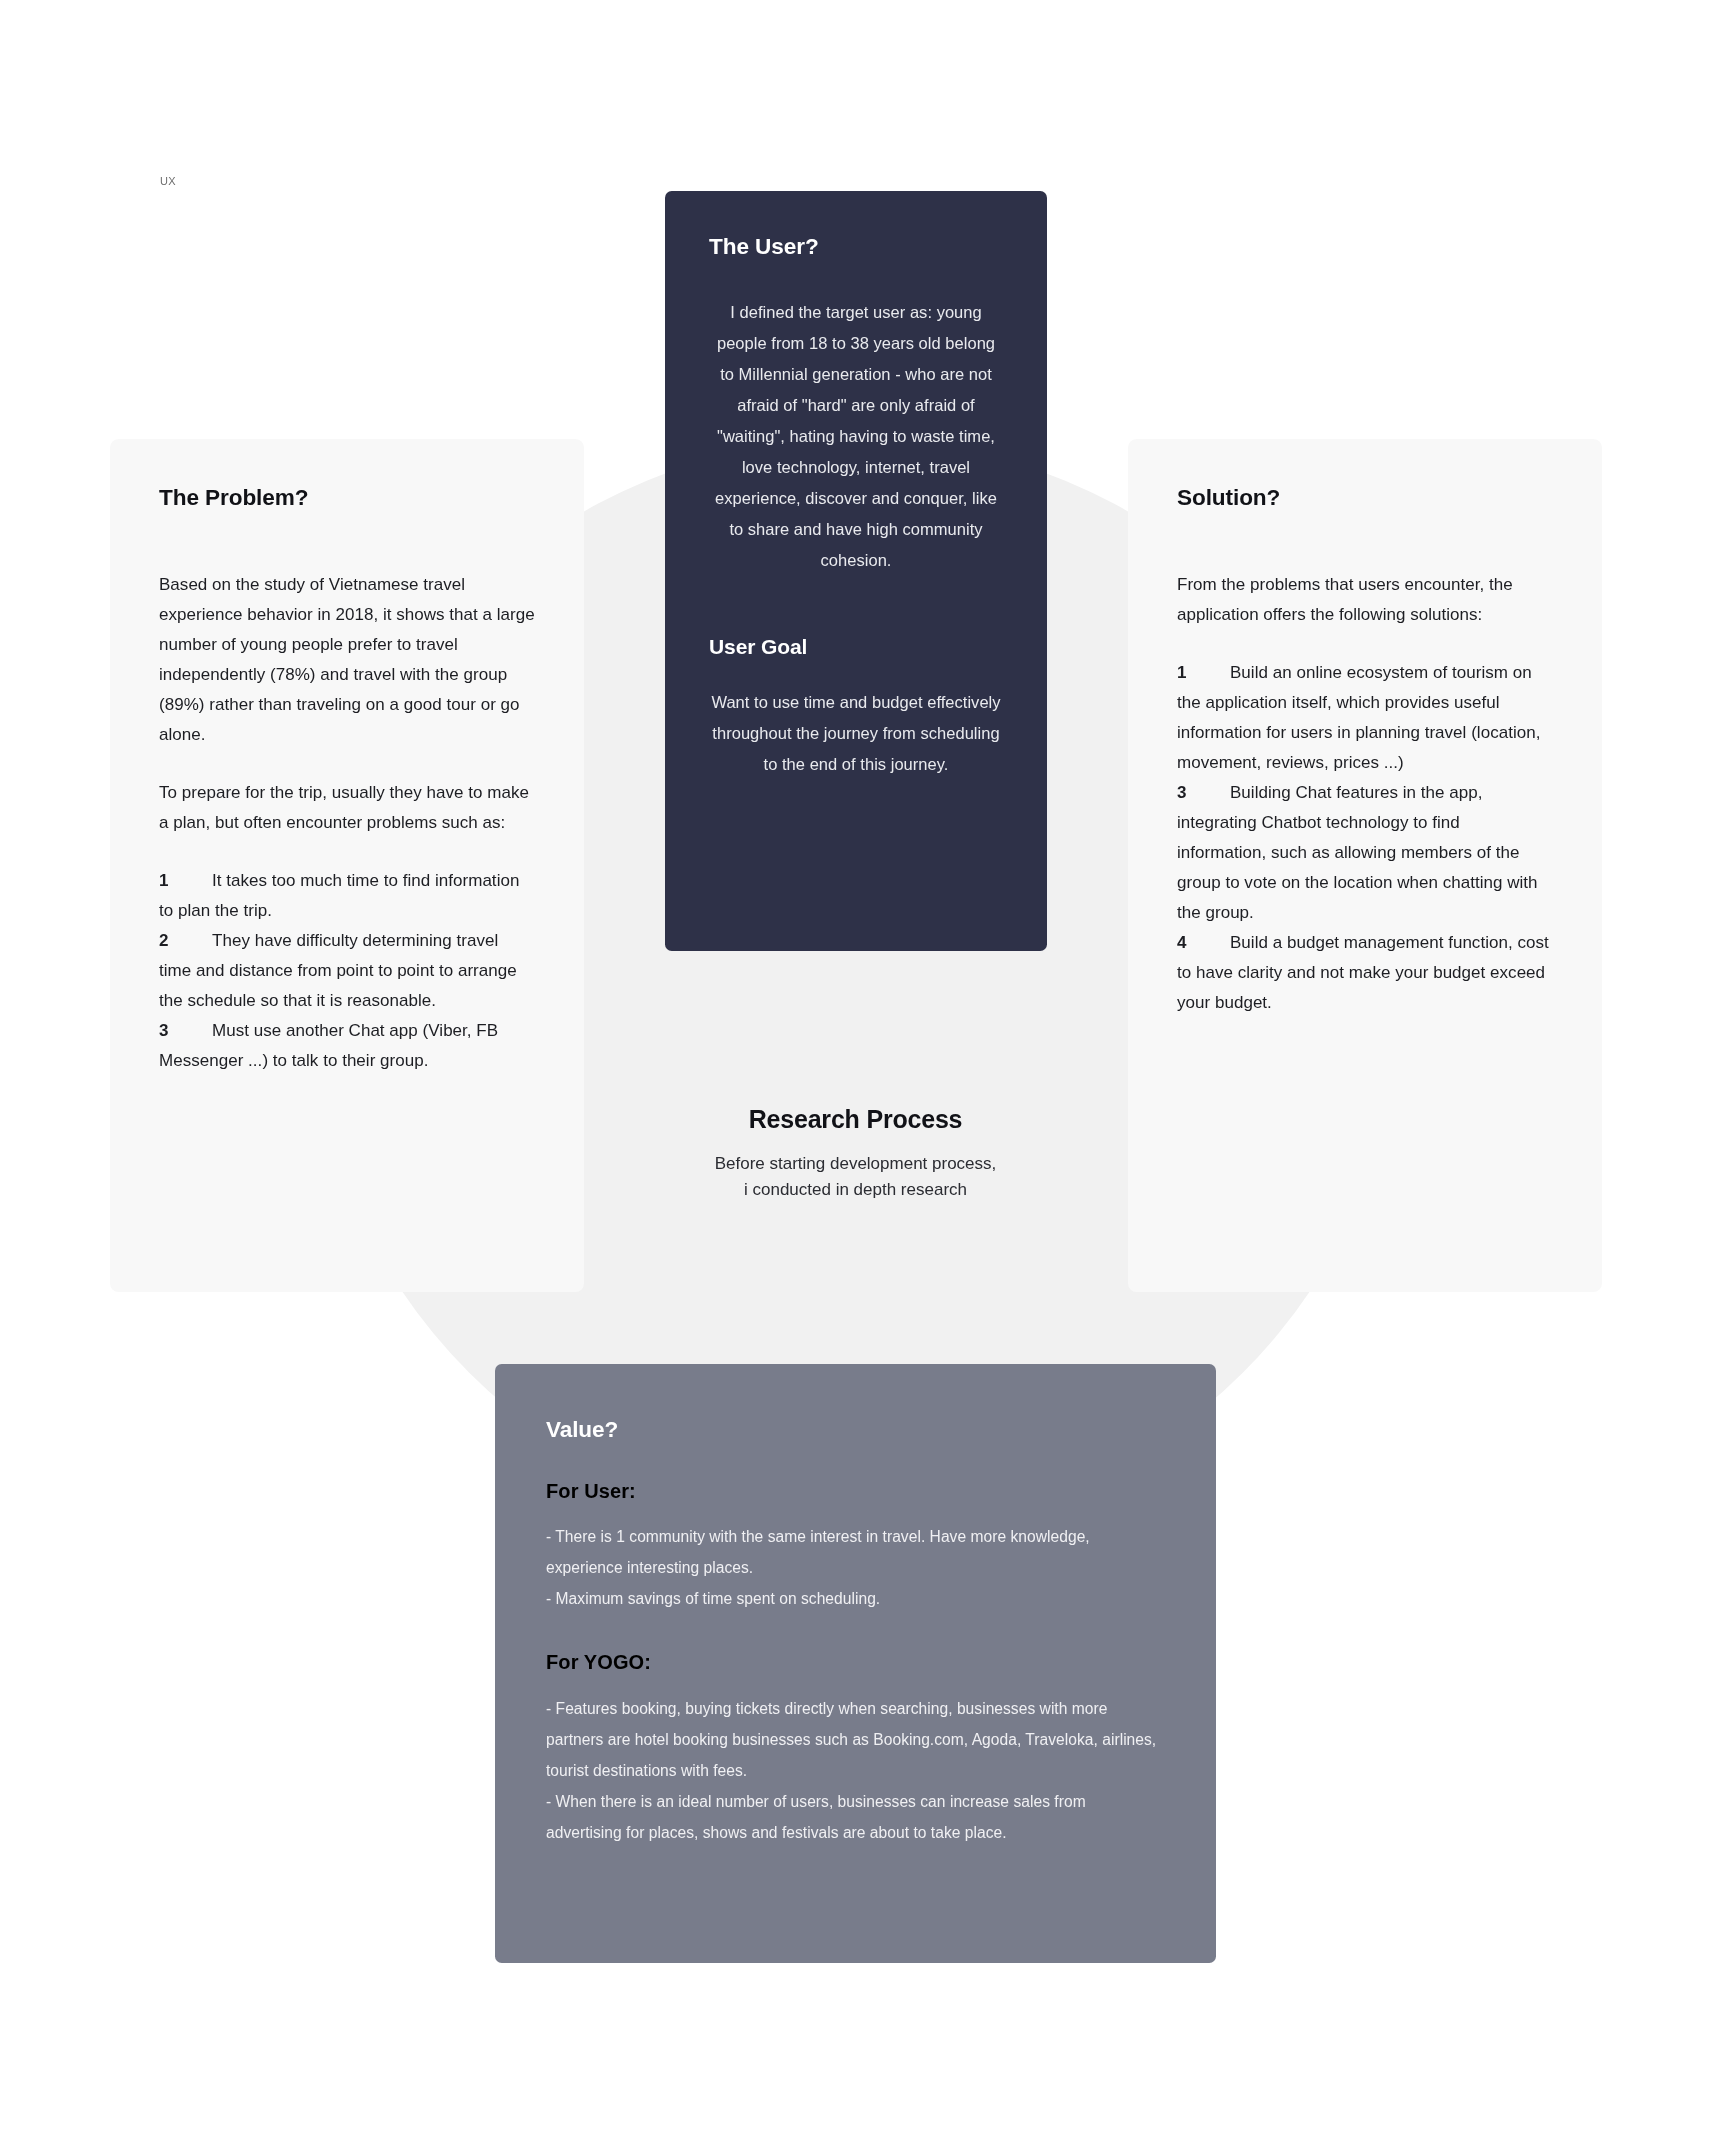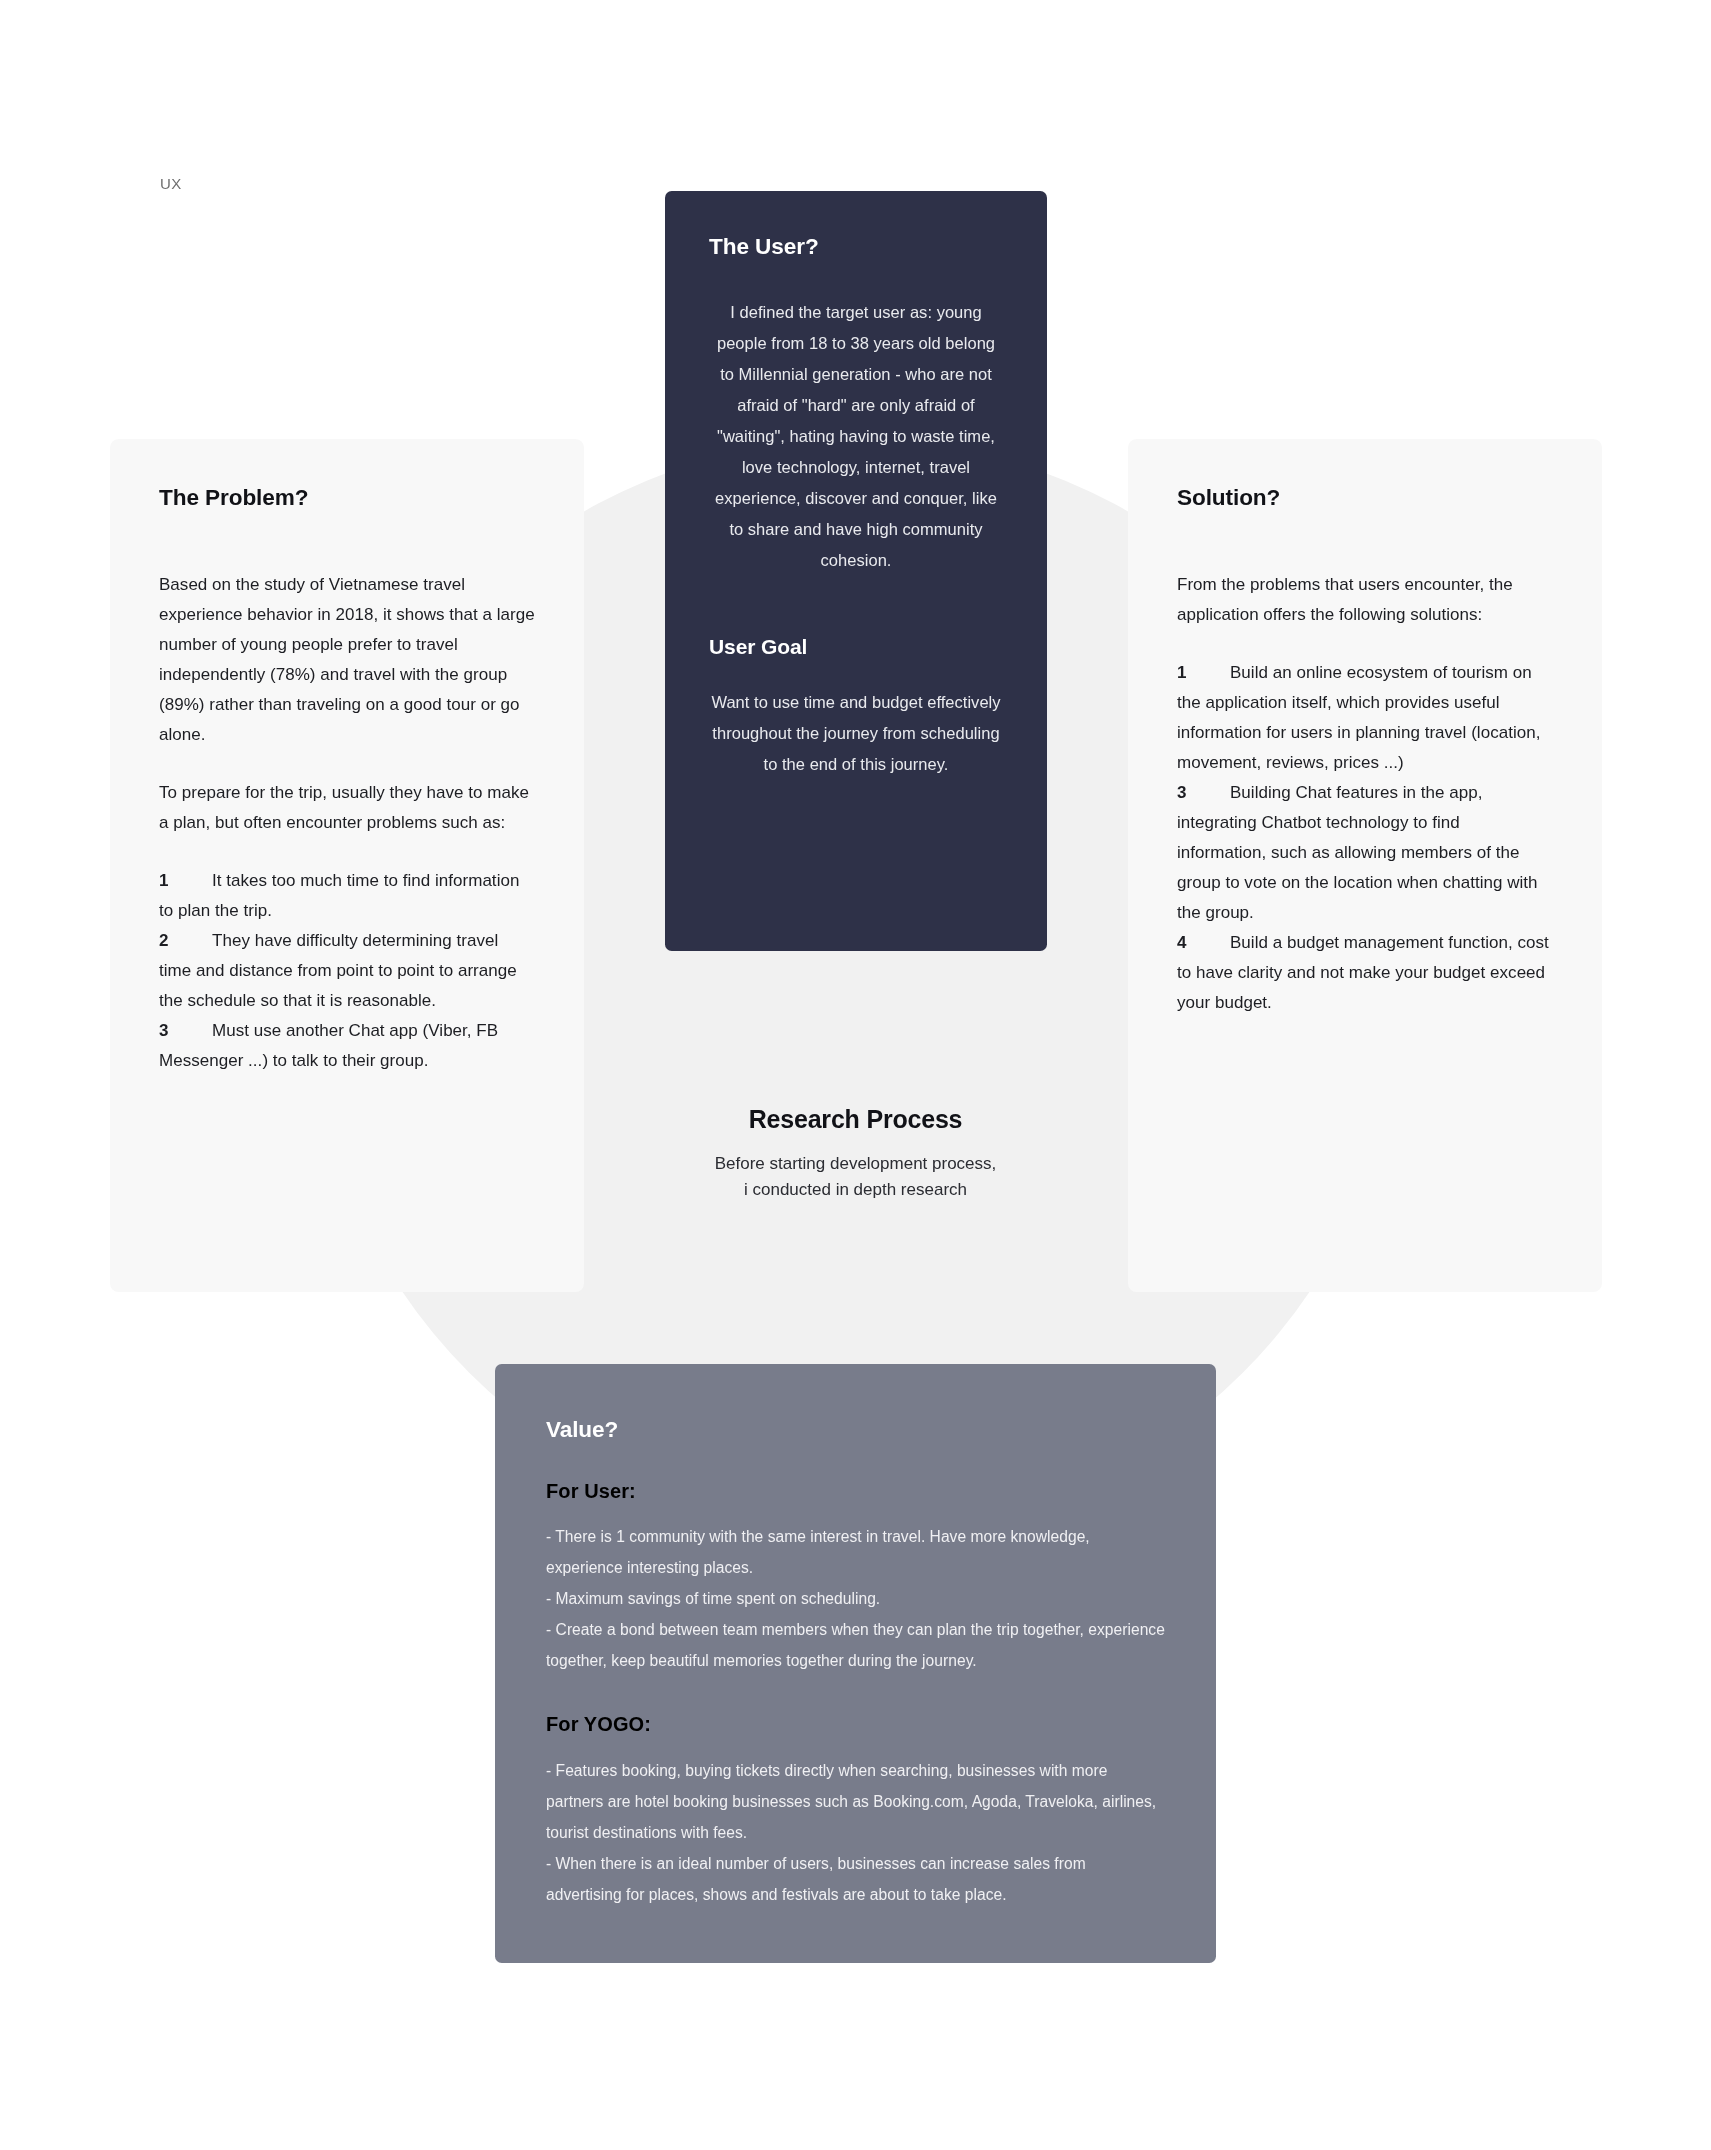--- a/index.html
+++ b/index.html
@@ -25,21 +25,21 @@
     height: 1094px;
     border-radius: 50%;
     background: #f1f1f1;
   }
 
   
   .ux-label {
     position: absolute;
     left: 160px;
     top: 175px;
-    font-size: 15px;
+    font-size: 11px;
     letter-spacing: 0.3px;
     color: #6f6f6f;
   }
 
   
   .panel {
     position: absolute;
     box-sizing: border-box;
   }
   .panel-light {
@@ -214,21 +214,20 @@
 </div>
 
 <div class="panel panel-value">
   <h2 class="card-title">Value?</h2>
   <div class="gap-lg"></div>
   <div class="v-label">For User:</div>
   <div class="gap-sm"></div>
   <div class="v-text">
     <div>- There is 1 community with the same interest in travel. Have more knowledge, experience interesting places.</div>
     <div>- Maximum savings of time spent on scheduling.</div>
-    <div>- Create a bond between team members when they can plan the trip together, experience together, keep beautiful memories together during the journey.</div>
   </div>
   <div class="gap-lg"></div>
   <div class="v-label">For YOGO:</div>
   <div class="gap-sm"></div>
   <div class="v-text">
     <div>- Features booking, buying tickets directly when searching, businesses with more partners are hotel booking businesses such as Booking.com, Agoda, Traveloka, airlines, tourist destinations with fees.</div>
     <div>- When there is an ideal number of users, businesses can increase sales from advertising for places, shows and festivals are about to take place.</div>
   </div>
 </div>
 

